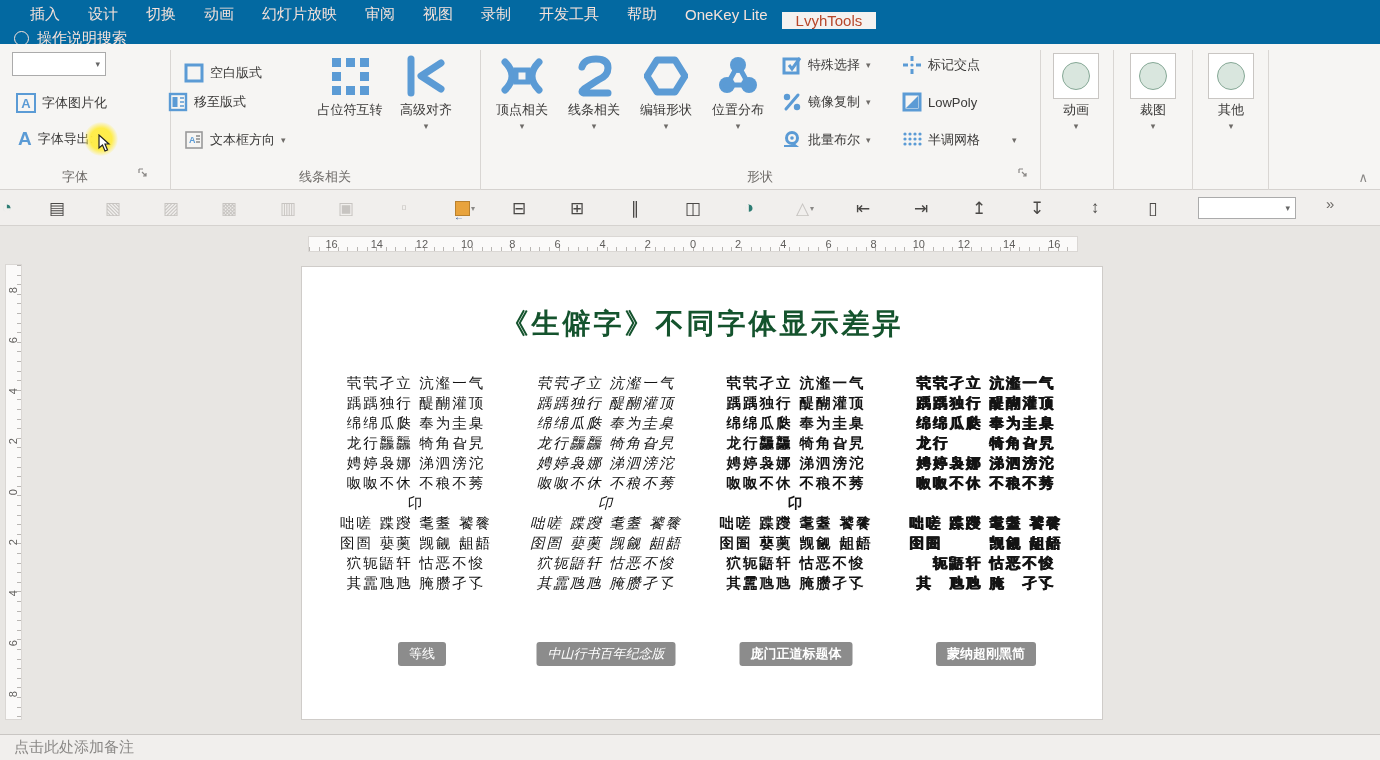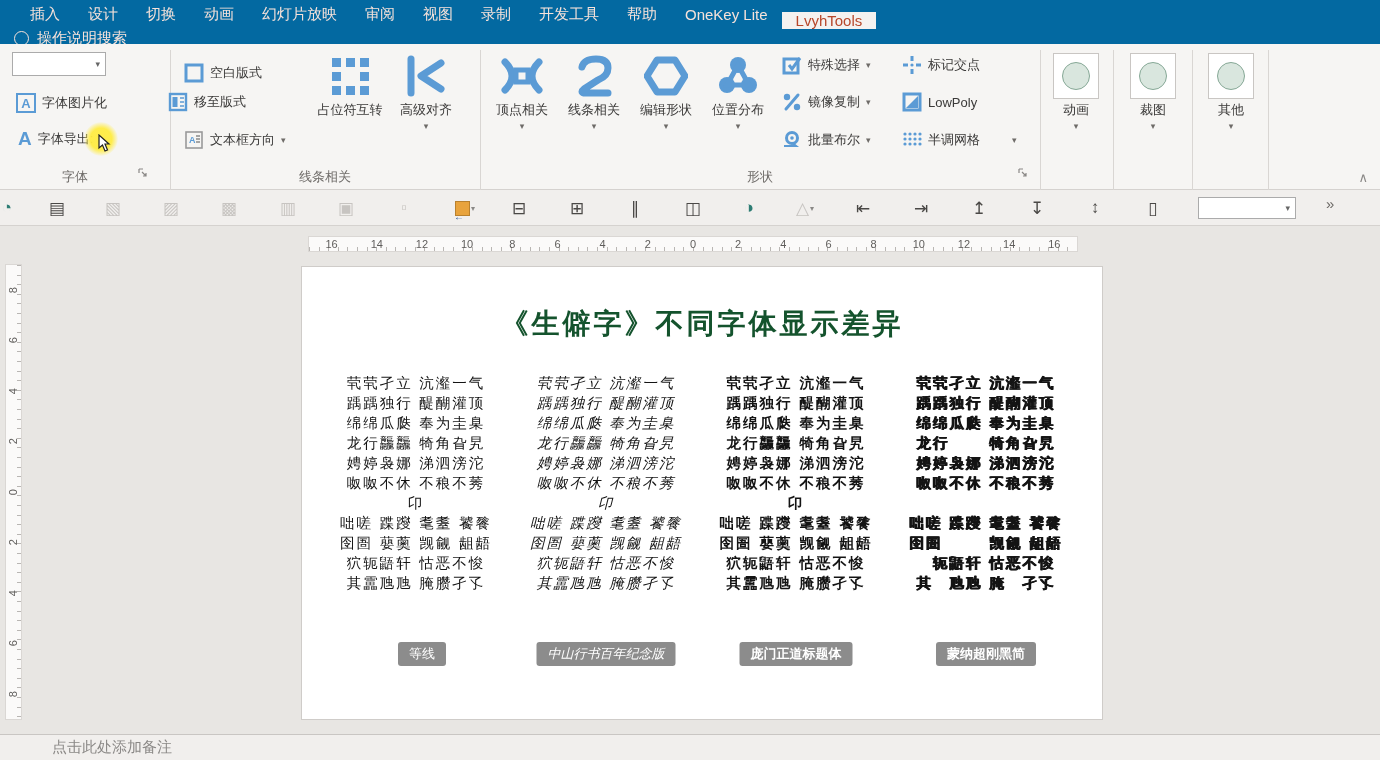--- a/index.html
+++ b/index.html
@@ -67,21 +67,21 @@
   .fcol2 { font-family:"DejaVu Serif", serif; font-style:italic; font-weight:500; }
   .fcol3 { font-family:"DejaVu Sans", sans-serif; font-weight:700; }
   .fcol4 { font-family:"DejaVu Sans", sans-serif; font-weight:900; text-shadow:0.5px 0 currentColor,-0.5px 0 currentColor; }
   .pill { position:absolute; top:375px; transform:translateX(-50%); background:#8C8C8C; color:#fff; border-radius:3px; padding:3px 11px; font-size:13px; white-space:nowrap; }
   .pill.pillf2 { font-family:"DejaVu Serif", serif; font-style:italic; }
   .pill.pillf3 { font-weight:700; }
   .pill.pillf4 { font-weight:900; }
 
   
   #notesbar { position:absolute; left:0; top:734px; width:1380px; height:26px; background:#F1EFED; border-top:1px solid #C9C6C3; display:flex; align-items:center; }
-  #notesbar span { margin-left:52px; font-size:15px; color:#8a8886; }
+  #notesbar span { margin-left:14px; font-size:15px; color:#8a8886; }
 
   
   #cursor-hl { position:absolute; left:84px; top:122px; width:34px; height:34px; border-radius:50%;
     background:radial-gradient(circle, rgba(255,236,66,0.95) 0 45%, rgba(255,236,66,0) 72%); pointer-events:none; }
   #cursor-arrow { position:absolute; left:97px; top:134px; pointer-events:none; }
   .svgicon { display:block; }
 </style>
 </head>
 <body>
 

